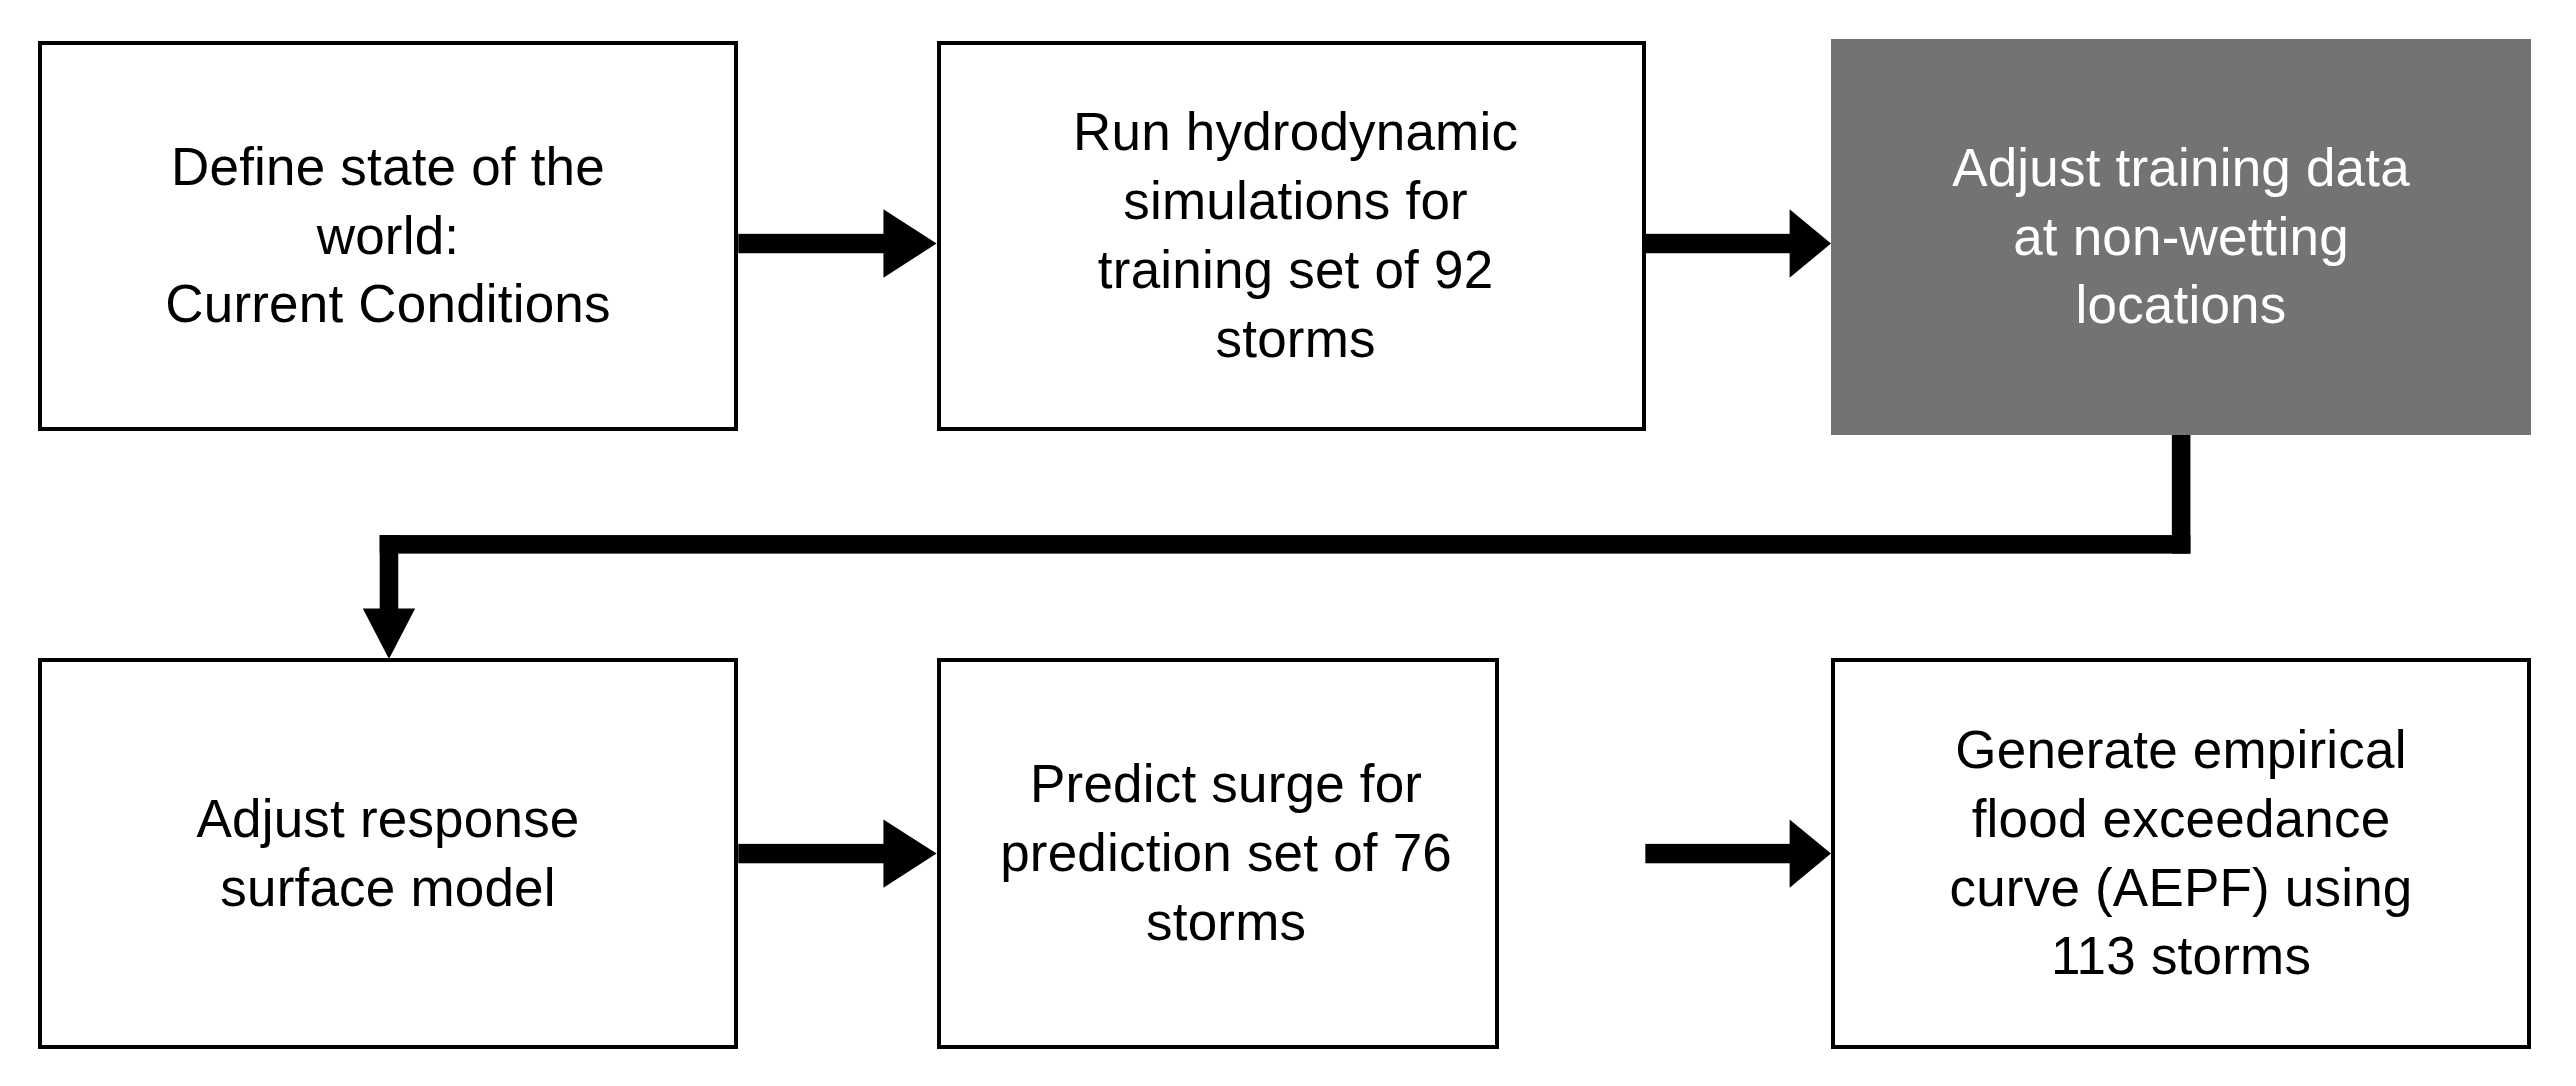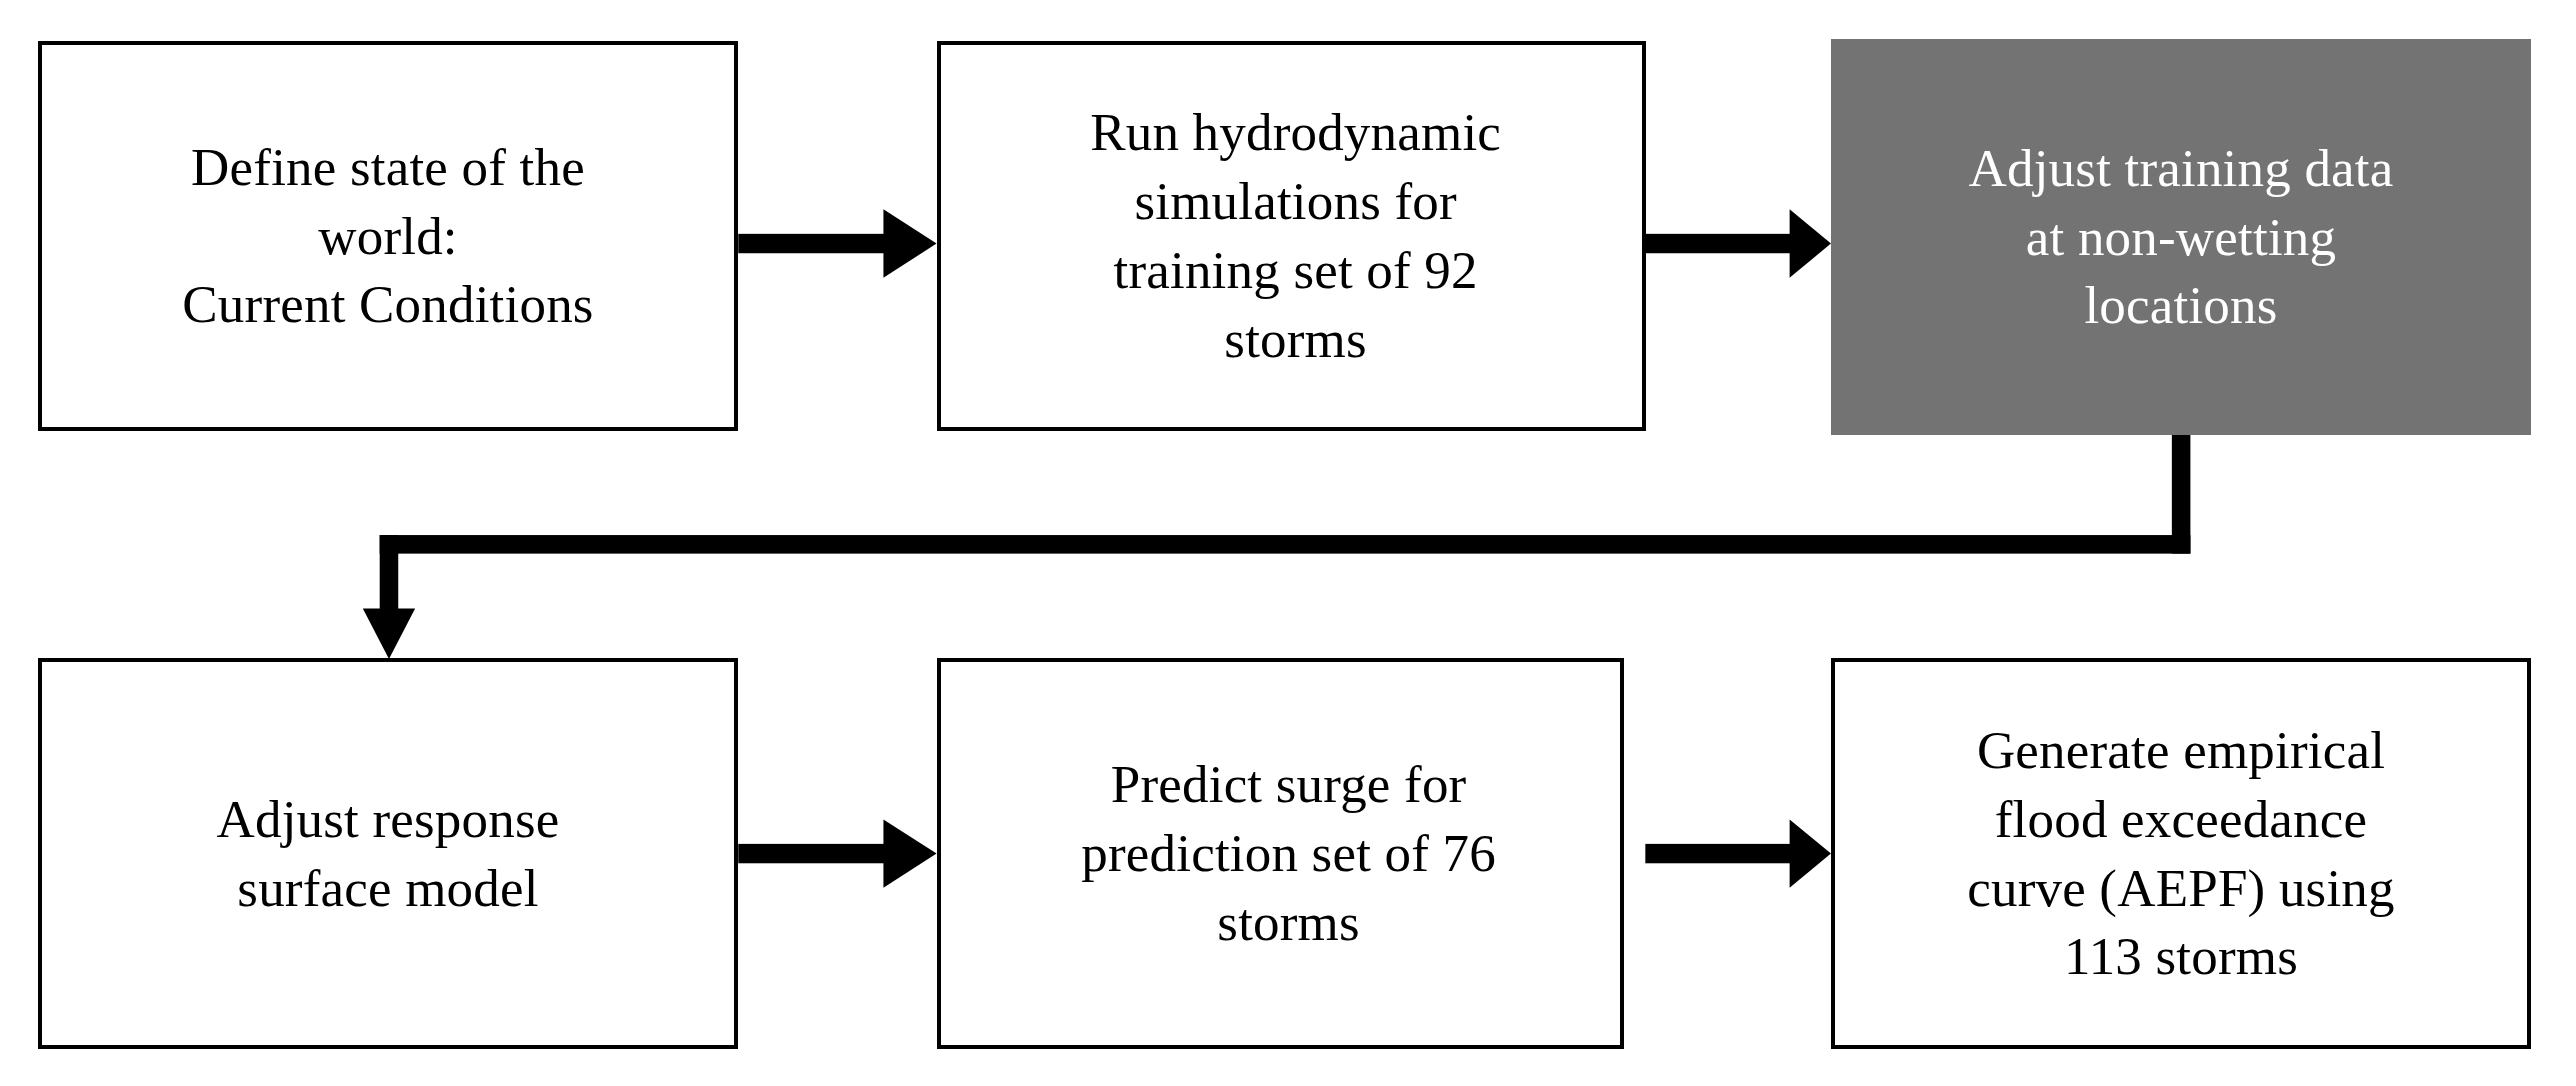--- a/index.html
+++ b/index.html
@@ -7,21 +7,21 @@
     margin: 0;
     padding: 0;
     background: #ffffff;
   }
   #canvas {
     position: relative;
     width: 2576px;
     height: 1087px;
     background: #ffffff;
     overflow: hidden;
-    font-family: Liberation Serif, serif;
+    font-family: Liberation Sans, sans-serif;
   }
   .node {
     position: absolute;
     box-sizing: border-box;
     display: flex;
     align-items: center;
     justify-content: center;
     text-align: center;
     line-height: 1.30;
     font-size: 53px;
@@ -41,21 +41,21 @@
   .node .label {
     display: block;
     width: 100%;
     white-space: pre-line;
   }
   
   #node-define-state      { left: 38px;   top: 41px;  width: 700px;  height: 390px; }
   #node-run-sims          { left: 937px; top: 41px;  width: 709px;  height: 390px; padding-left: 20px; }
   #node-adjust-training   { left: 1831px; top: 39px;  width: 700px;  height: 396px; }
   #node-train-model       { left: 38px;   top: 658px; width: 700px;  height: 391px; }
-  #node-predict-surge     { left: 937px; top: 658px; width: 687px;  height: 391px; padding-left: 28px; }
+  #node-predict-surge     { left: 937px; top: 658px; width: 562px;  height: 391px; padding-left: 28px; }
   #node-generate-curve    { left: 1831px; top: 658px; width: 700px;  height: 391px; }
 
   #connectors {
     position: absolute;
     left: 0;
     top: 0;
     width: 2576px;
     height: 1087px;
     pointer-events: none;
   }

